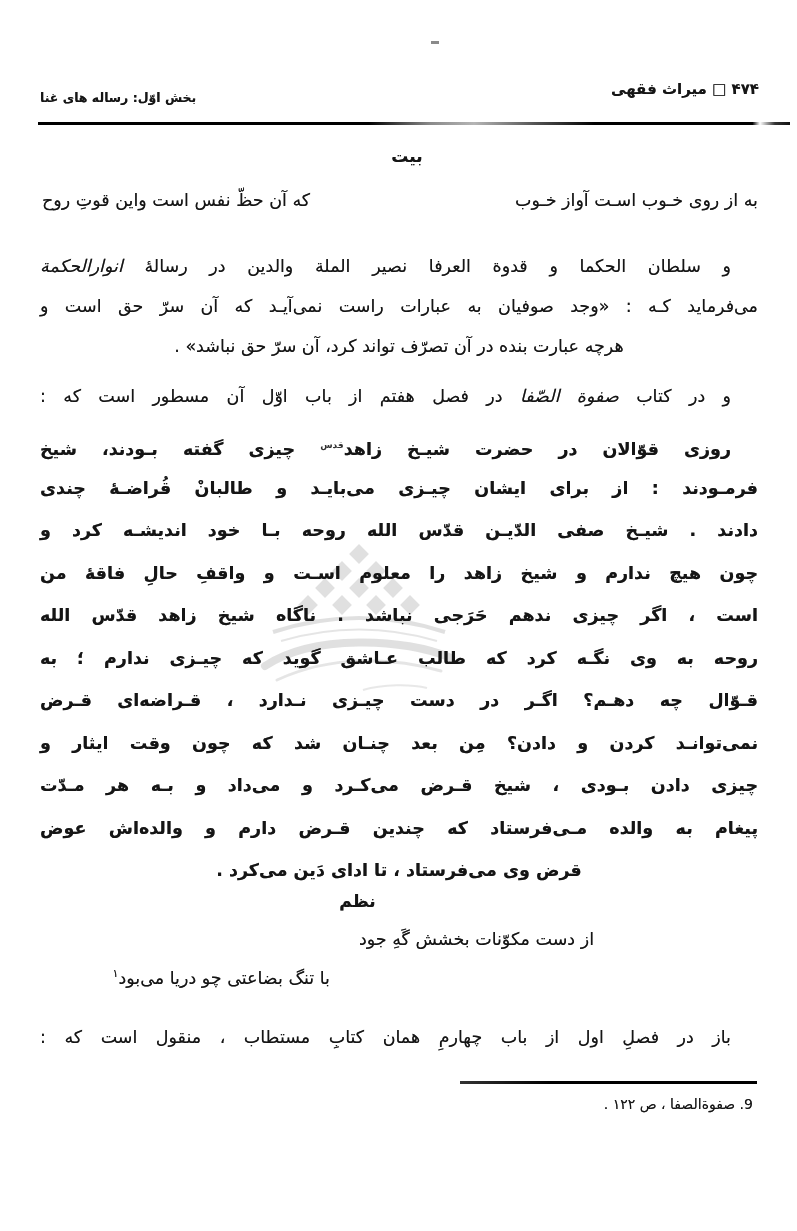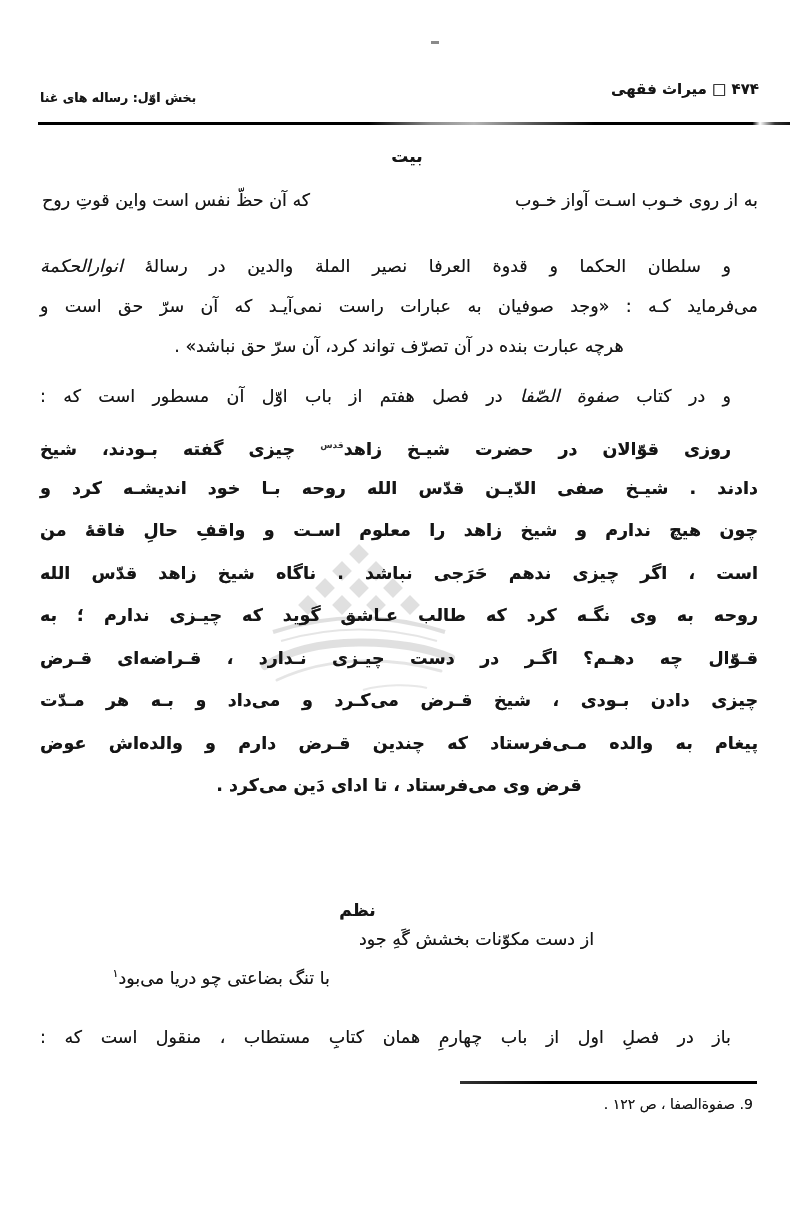--- a/index.html
+++ b/index.html
@@ -12,21 +12,21 @@
   
   .top-dash{position:absolute;left:431px;top:41px;width:8px;height:3px;background:#8a8a8a;}
   .hdr-left{position:absolute;left:40px;top:84px;font-size:12.5px;font-weight:bold;margin-top:6px;}
   .hdr-right{position:absolute;right:38px;top:80px;font-size:15px;font-weight:bold;letter-spacing:.5px;}
   .hdr-rule{
     position:absolute;left:38px;right:7px;top:122px;height:3px;
     background:linear-gradient(to right,#000 0%,#000 44%,#888 52%,#b5b5b5 58%,#555 66%,#000 74%,#000 95%,#fff 96%,#333 98%,#111 100%);
   }
   
   .beyt{position:absolute;left:17px;right:0;top:146px;margin:0;text-align:center;font-size:17px;font-weight:bold;}
-  .nazm{position:absolute;left:0;right:82px;top:891px;margin:9px;text-align:center;font-size:17px;font-weight:bold;}
+  .nazm{position:absolute;left:0;right:82px;top:891px;margin:0;text-align:center;font-size:17px;font-weight:bold;}
   
   .verse{
     position:absolute;right:39px;left:42px;top:190px;
     display:flex;justify-content:space-between;font-size:17.5px;
   }
   
   .para{position:absolute;right:39px;left:40px;font-size:17.5px;z-index:1;}
   .p-hakama{top:246px;}
   .p-hakama .ln{height:40px;line-height:40px;}
   .p-safwa{top:376px;}
@@ -97,25 +97,27 @@
     <div class="ln jl">می‌فرماید کـه : «وجد صوفیان به عبارات راست نمی‌آیـد که آن سرّ حق است و</div>
     <div class="ln last">هرچه عبارت بنده در آن تصرّف تواند کرد، آن سرّ حق نباشد» .</div>
   </div>
 
   <div class="para p-safwa" dir="rtl">
     <div class="ln jl ind"><span>و در کتاب </span><span class="em">صفوة الصّفا</span><span> در فصل هفتم از باب اوّل آن مسطور است که :</span></div>
   </div>
 
   <div class="para p-story" dir="rtl">
     <div class="ln jl ind"><span>روزی قوّالان در حضرت شیـخ زاهد</span><span class="hon">قدس</span><span> چیزی گفته بـودند، شیخ</span></div>
+    <div class="ln jl">فرمـودند : از برای ایشان چیـزی می‌بایـد و طالبانْ قُراضـهٔ چندی</div>
     <div class="ln jl">دادند . شیـخ صفی الدّیـن قدّس الله روحه بـا خود اندیشـه کرد و</div>
     <div class="ln jl">چون هیچ ندارم و شیخ زاهد را معلوم اسـت و واقفِ حالِ فاقهٔ من</div>
     <div class="ln jl">است ، اگر چیزی ندهم حَرَجی نباشد . ناگاه شیخ زاهد قدّس الله</div>
     <div class="ln jl">روحه به وی نگـه کرد که طالب عـاشق گوید که چیـزی ندارم ؛ به</div>
     <div class="ln jl">قـوّال چه دهـم؟ اگـر در دست چیـزی نـدارد ، قـراضه‌ای قـرض</div>
+    <div class="ln jl">نمی‌توانـد کردن و دادن؟ مِن بعد چنـان شد که چون وقت ایثار و</div>
     <div class="ln jl">چیزی دادن بـودی ، شیخ قـرض می‌کـرد و می‌داد و بـه هر مـدّت</div>
     <div class="ln jl">پیغام به والده مـی‌فرستاد که چندین قـرض دارم و والده‌اش عوض</div>
     <div class="ln last">قرض وی می‌فرستاد ، تا ادای دَین می‌کرد .</div>
   </div>
 
   <h2 class="nazm">نظم</h2>
   <div class="poem-line poem1" dir="rtl">از دست مکوّنات بخشش گَهِ جود</div>
   <div class="poem-line poem2" dir="rtl"><span>با تنگ بضاعتی چو دریا می‌بود</span><sup class="fn-ref">۱</sup></div>
 
   <div class="para p-close" dir="rtl">

